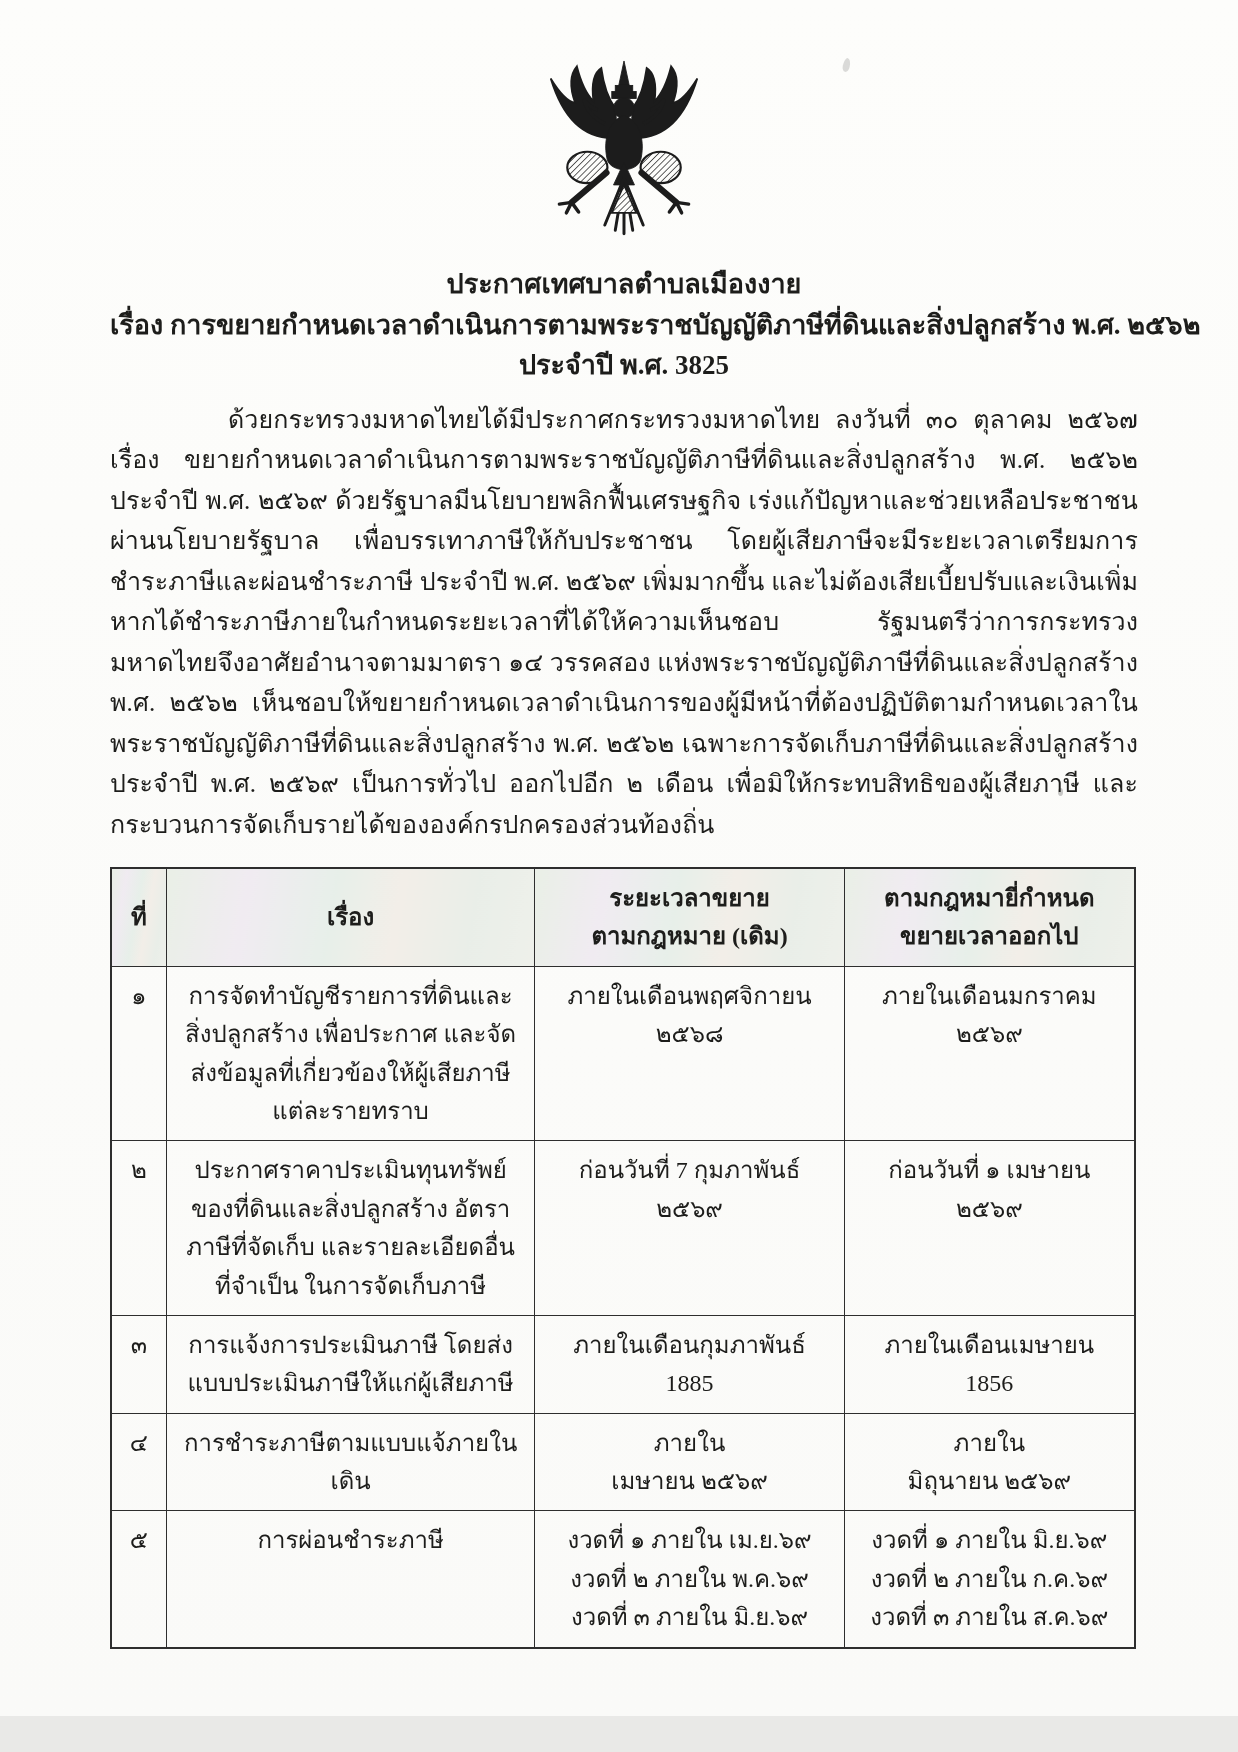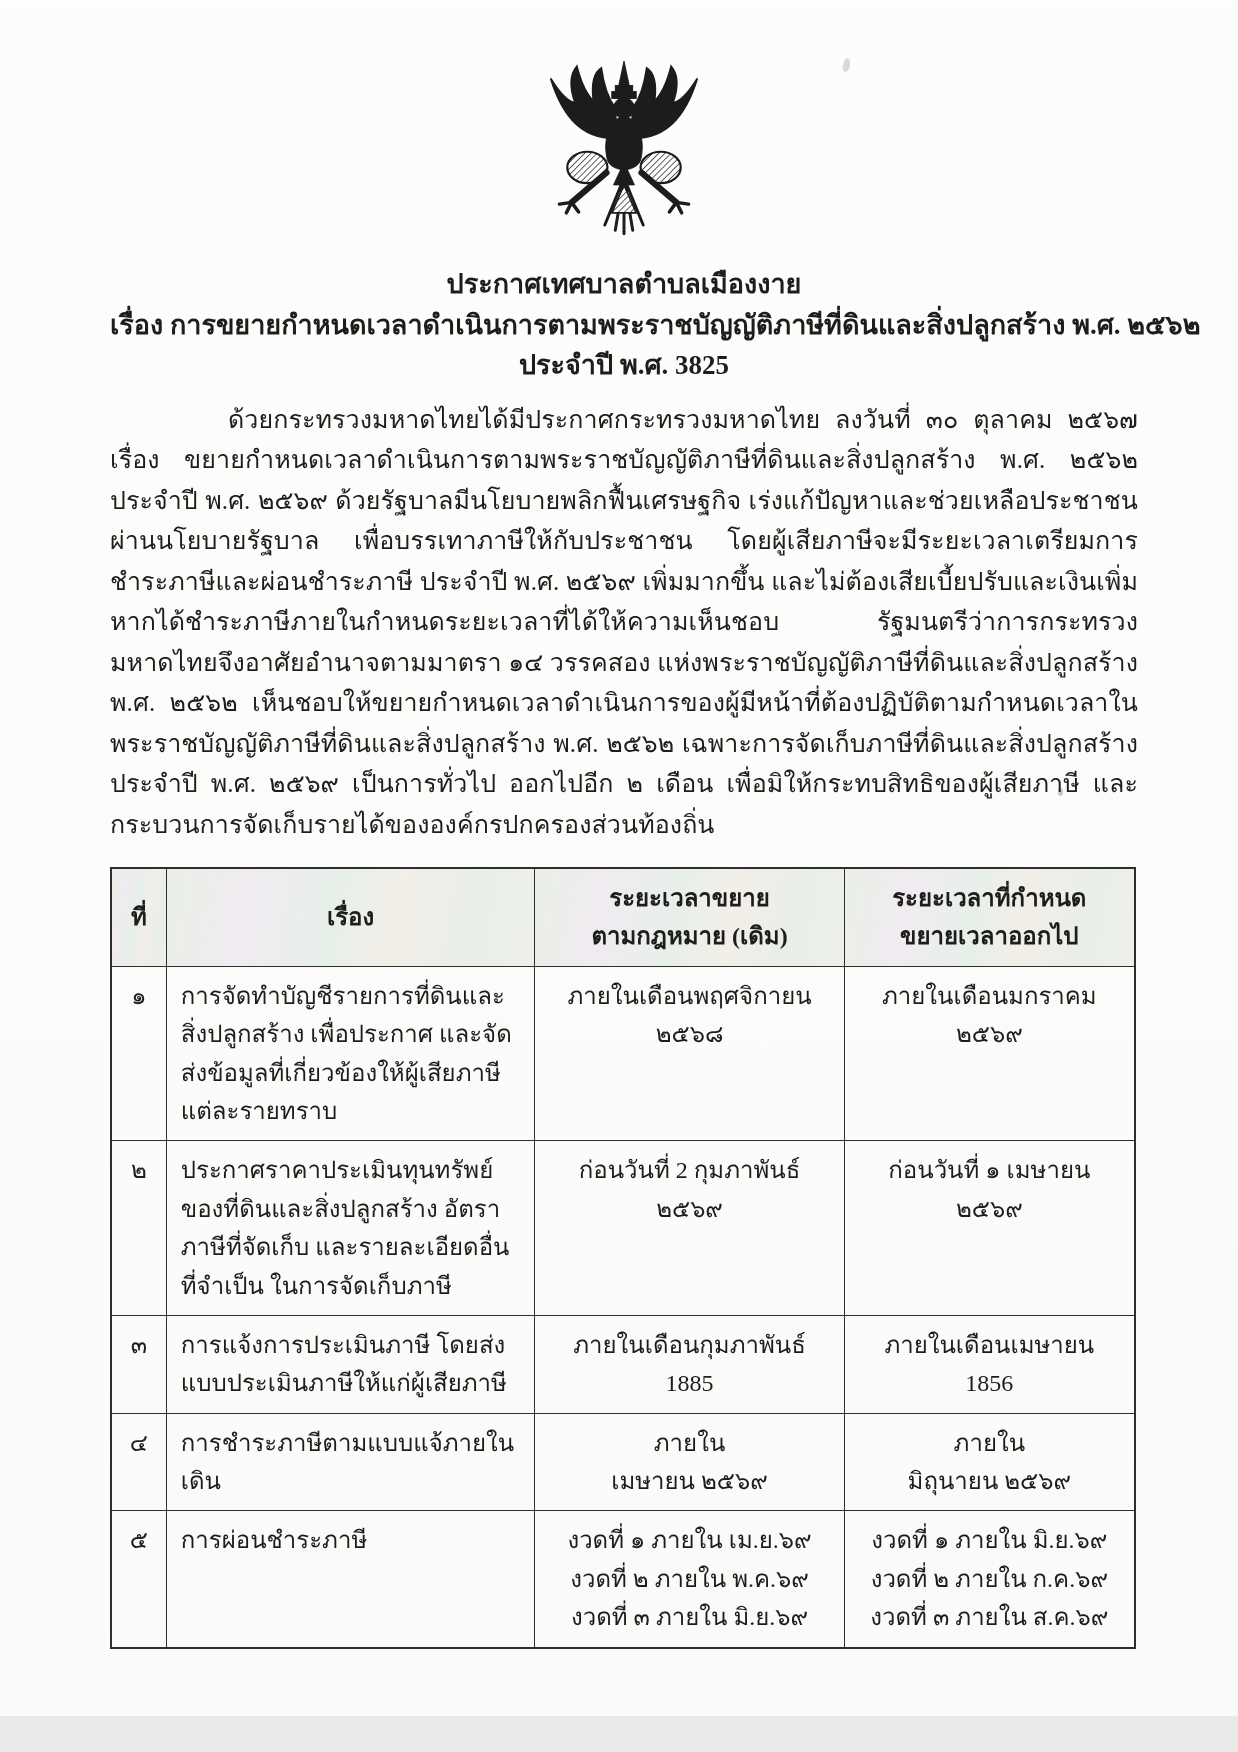--- a/index.html
+++ b/index.html
@@ -69,21 +69,21 @@
     font-weight:bold;
     text-align:center;
     vertical-align:middle;
     height:92px;
     background:
       linear-gradient(100deg,
         #e9efe6 0%, #f0ebf1 22%, #e7efe9 45%,
         #f2eee8 62%, #e9eee8 82%, #eef0ea 100%);
   }
   td.cell-no{text-align:center;padding-top:14px;}
-  td.cell-subject{text-align:left;}
+  td.cell-subject{text-align:center;}
   td.cell-original, td.cell-extended{text-align:center;font-family:Liberation Serif, serif;}
   
   .artifact{position:absolute;pointer-events:none;}
   .speck-top{
     left:843px;top:58px;width:7px;height:14px;
     border-radius:50% 50% 50% 50%/60% 60% 40% 40%;
     background:rgba(60,60,60,.18);
     transform:rotate(12deg);
   }
   .speck-mid{
@@ -161,36 +161,36 @@
           <col class="c-subject">
           <col class="c-original">
           <col class="c-extended">
       </colgroup>
       <thead>
         <tr>
           <th>ที่</th>
           <th>เรื่อง</th>
           <th>ระยะเวลาขยาย
 ตามกฎหมาย (เดิม)</th>
-          <th>ระยะเวลาที่กำหนด
+          <th>ตามกฎหมายี่กำหนด
 ขยายเวลาออกไป</th>
         </tr>
       </thead>
       <tbody>
     <tr>
       <td class="cell-no">๑</td>
       <td class="cell-subject">การจัดทำบัญชีรายการที่ดินและสิ่งปลูกสร้าง เพื่อประกาศ และจัดส่งข้อมูลที่เกี่ยวข้องให้ผู้เสียภาษีแต่ละรายทราบ</td>
       <td class="cell-original">ภายในเดือนพฤศจิกายน ๒๕๖๘</td>
       <td class="cell-extended">ภายในเดือนมกราคม ๒๕๖๙</td>
     </tr>
 
     <tr>
       <td class="cell-no">๒</td>
       <td class="cell-subject">ประกาศราคาประเมินทุนทรัพย์ของที่ดินและสิ่งปลูกสร้าง อัตราภาษีที่จัดเก็บ และรายละเอียดอื่นที่จำเป็น ในการจัดเก็บภาษี</td>
-      <td class="cell-original">ก่อนวันที่ 2 กุมภาพันธ์ ๒๕๖๙</td>
+      <td class="cell-original">ก่อนวันที่ 7 กุมภาพันธ์ ๒๕๖๙</td>
       <td class="cell-extended">ก่อนวันที่ ๑ เมษายน ๒๕๖๙</td>
     </tr>
 
     <tr>
       <td class="cell-no">๓</td>
       <td class="cell-subject">การแจ้งการประเมินภาษี โดยส่งแบบประเมินภาษีให้แก่ผู้เสียภาษี</td>
       <td class="cell-original">ภายในเดือนกุมภาพันธ์ 1885</td>
       <td class="cell-extended">ภายในเดือนเมษายน 1856</td>
     </tr>
 

